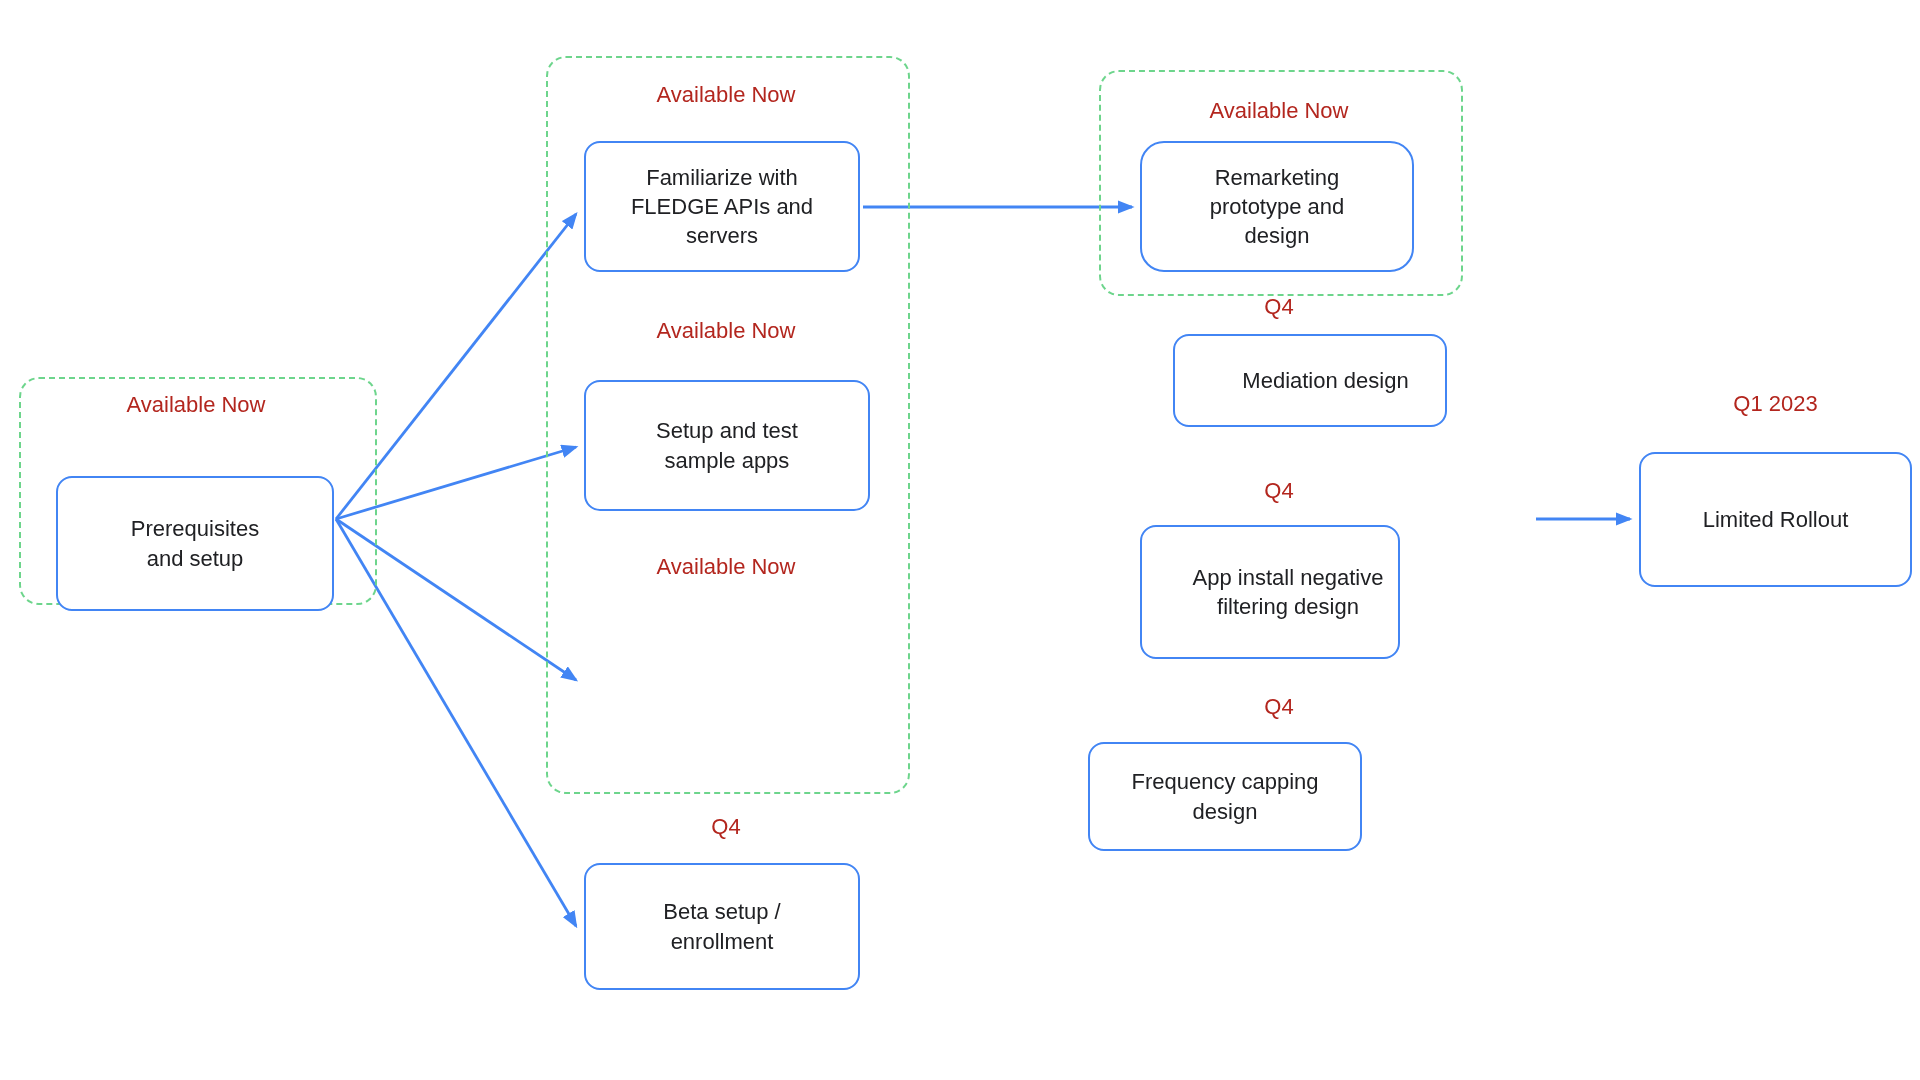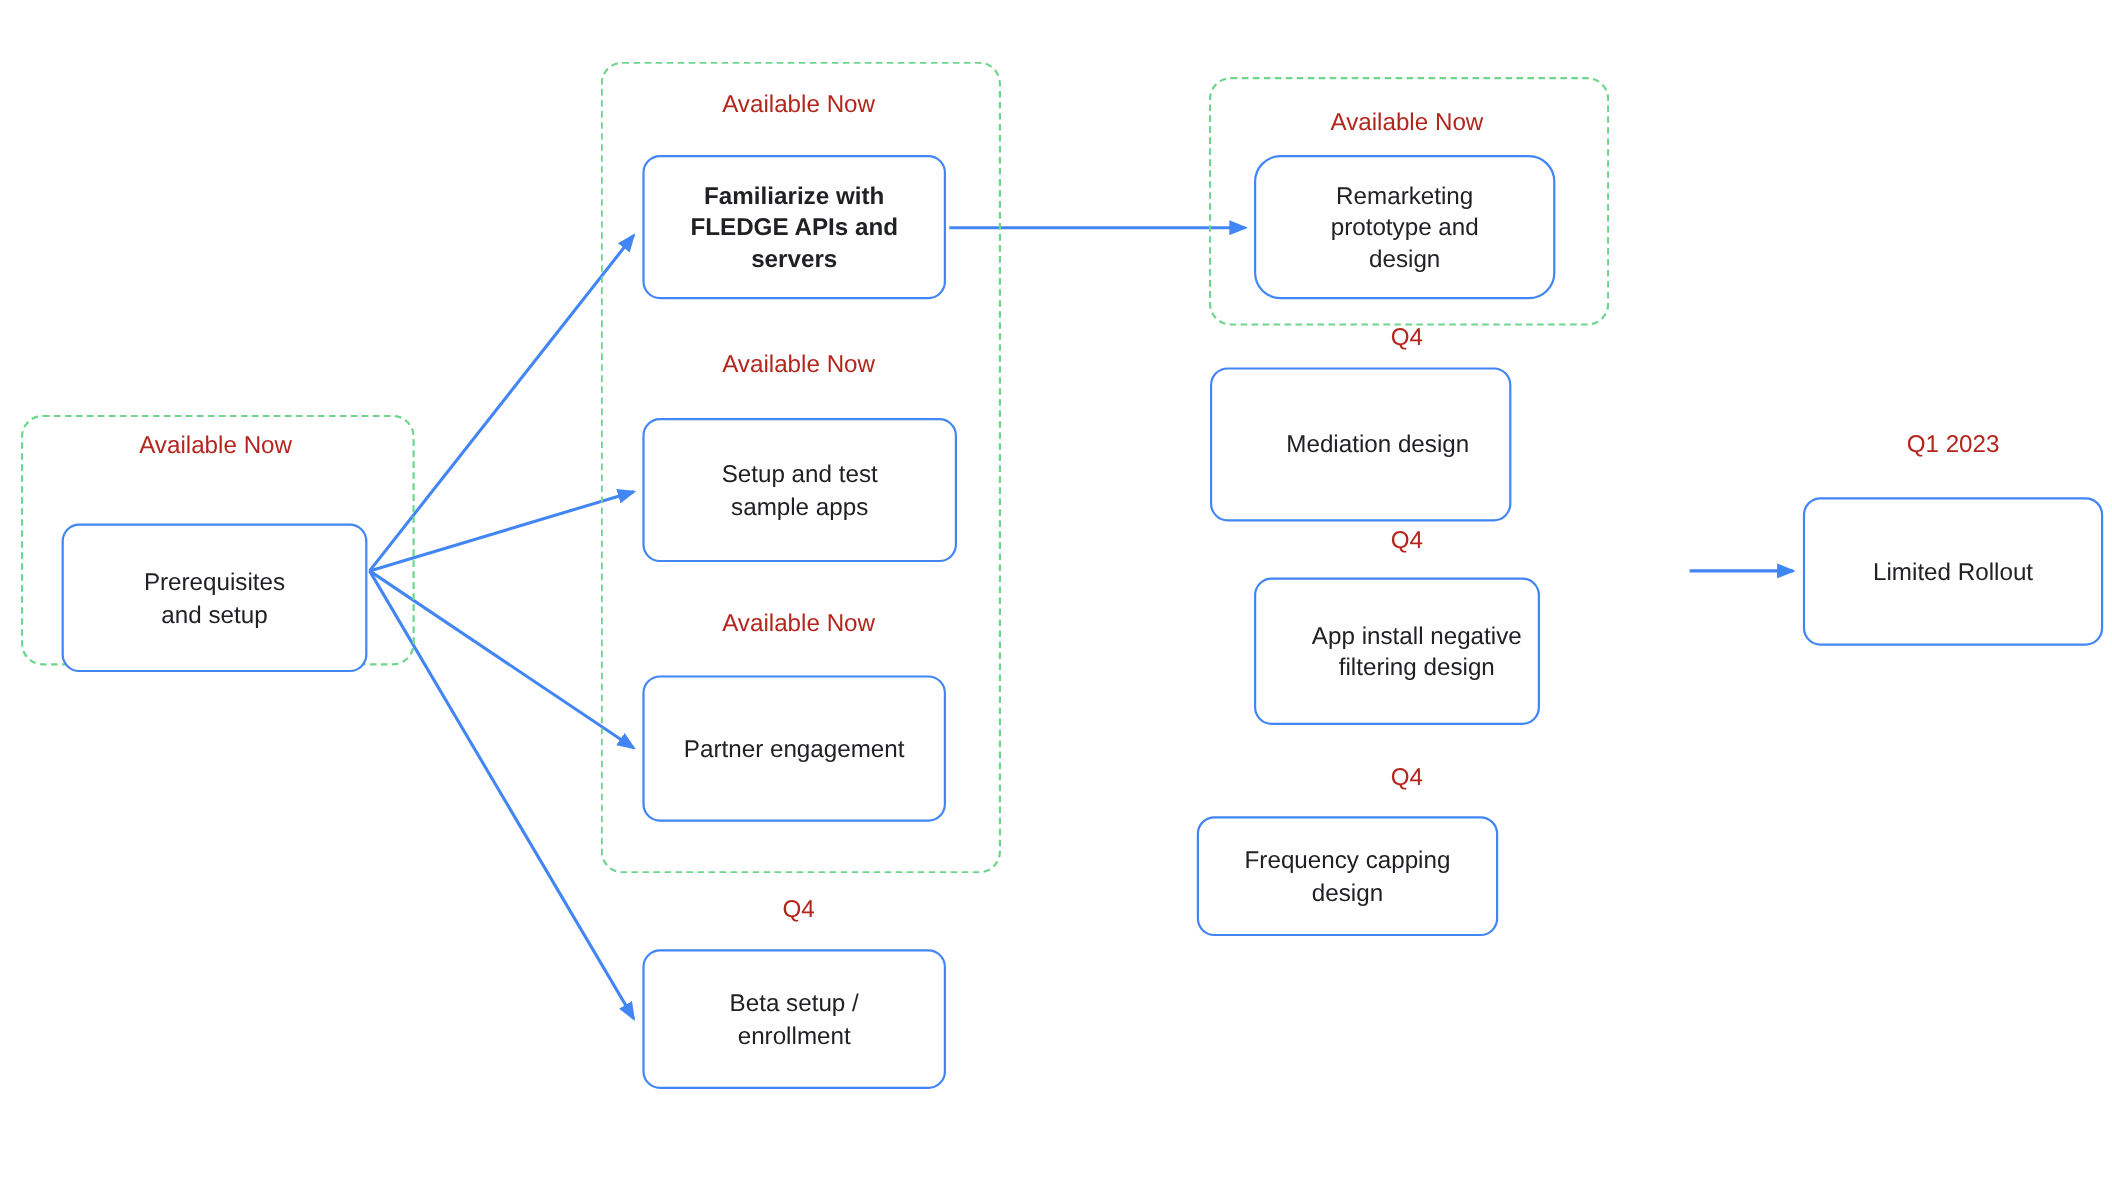--- a/index.html
+++ b/index.html
@@ -93,47 +93,44 @@
   <div class="badge" style="left:1099px; top:292px; width:360px;">Q4</div>
   <div class="badge" style="left:1099px; top:476px; width:360px;">Q4</div>
   <div class="badge" style="left:1099px; top:692px; width:360px;">Q4</div>
   <div class="badge" style="left:1639px; top:389px; width:273px;">Q1 2023</div>
 
   <div class="node" style="left:56px; top:476px; width:278px; height:135px;">
     <span class="node-label">Prerequisites
 and setup</span>
   </div>
 
-  <div class="node" style="left:584px; top:141px; width:276px; height:131px;font-weight:bold;">
+  <div class="node" style="left:584px; top:141px; width:276px; height:131px;">
     <span class="node-label">Familiarize with
 FLEDGE APIs and
 servers</span>
   </div>
 
   <div class="node" style="left:584px; top:380px; width:286px; height:131px;">
     <span class="node-label">Setup and test
 sample apps</span>
   </div>
 
-  <div class="node" style="left:584px; top:614px; width:276px; height:133px;">
-    <span class="node-label">Partner engagement</span>
-  </div>
 
   <div class="node" style="left:584px; top:863px; width:276px; height:127px;">
     <span class="node-label">Beta setup /
 enrollment</span>
   </div>
 
   <div class="node" style="left:1140px; top:141px; width:274px; height:131px;border-radius:24px;">
     <span class="node-label">Remarketing
 prototype and
 design</span>
   </div>
 
-  <div class="node" style="left:1100px; top:334px; width:274px; height:140px;padding-left:31px;">
+  <div class="node" style="left:1173px; top:334px; width:274px; height:93px;padding-left:31px;">
     <span class="node-label">Mediation design</span>
   </div>
 
   <div class="node" style="left:1140px; top:525px; width:260px; height:134px;padding-left:36px;">
     <span class="node-label">App install negative
 filtering design</span>
   </div>
 
   <div class="node" style="left:1088px; top:742px; width:274px; height:109px;">
     <span class="node-label">Frequency capping

